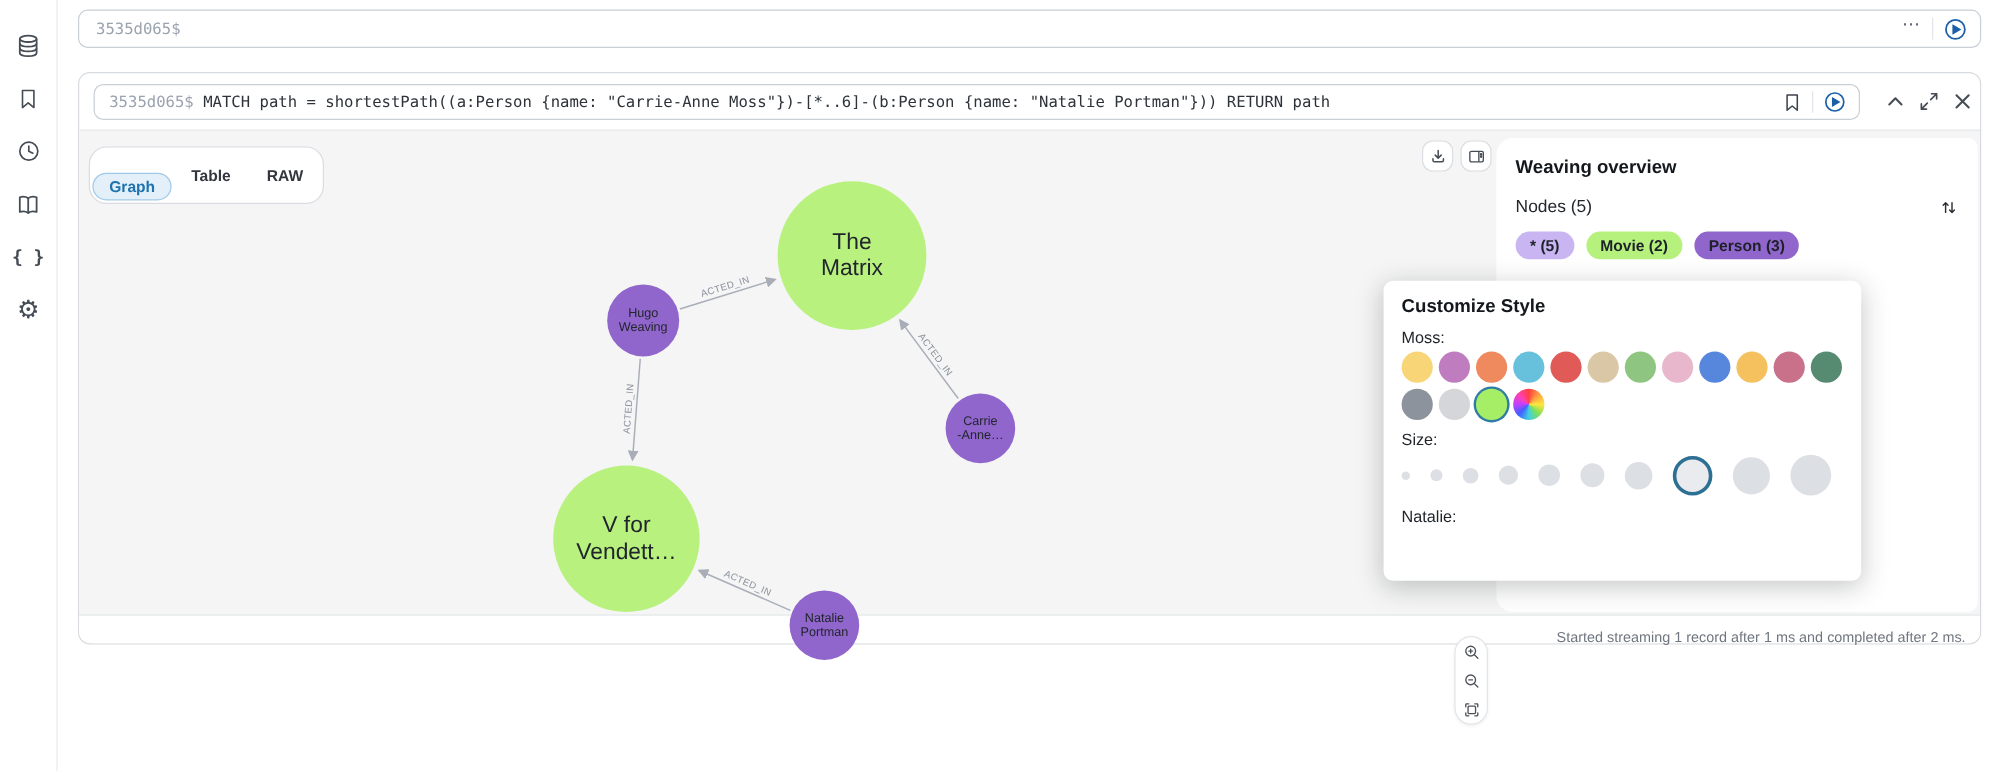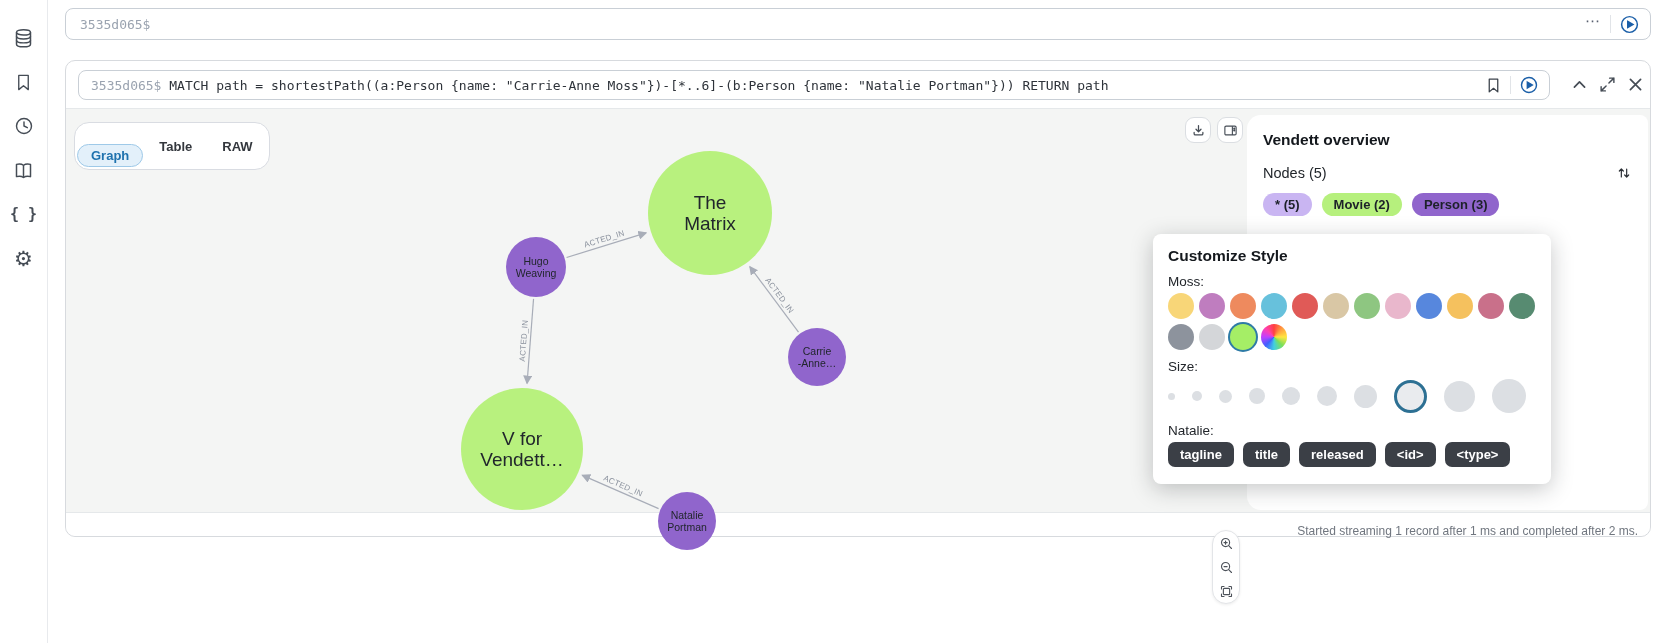--- a/index.html
+++ b/index.html
@@ -278,21 +278,21 @@
         </button>
         <button class="icon-btn">
           <svg width="15" height="15" viewBox="0 0 24 24" fill="none" stroke="#4d525a" stroke-width="1.8" stroke-linecap="round" stroke-linejoin="round">
             <path d="M4 8V5a1 1 0 0 1 1-1h3M16 4h3a1 1 0 0 1 1 1v3M20 16v3a1 1 0 0 1-1 1h-3M8 20H5a1 1 0 0 1-1-1v-3"></path>
             <rect x="7" y="7" width="10" height="10" rx="1.5"></rect>
           </svg>
         </button>
       </div>
 
       <div class="results-card">
-        <div class="results-title">Vendett overview</div>
+        <div class="results-title">Weaving overview</div>
         <div class="nodes-row">
           <span class="nodes-label">Nodes (5)</span>
           <button class="icon-btn">
             <svg width="16" height="16" viewBox="0 0 24 24" fill="none" stroke="#2b2f35" stroke-width="1.8" stroke-linecap="round" stroke-linejoin="round">
               <path d="M8 18V6M8 6L5 9M8 6l3 3M16 6v12M16 18l-3-3M16 18l3-3"></path>
             </svg>
           </button>
         </div>
         <div class="chips" id="chips">
             <button class="chip" style="background: rgb(201, 181, 242);">* (5)</button>
@@ -331,27 +331,20 @@
             <button class="size-dot" style="width: 13px; height: 13px;"></button>
             <button class="size-dot" style="width: 16px; height: 16px;"></button>
             <button class="size-dot" style="width: 18px; height: 18px;"></button>
             <button class="size-dot" style="width: 20px; height: 20px;"></button>
             <button class="size-dot" style="width: 23px; height: 23px;"></button>
             <button class="size-dot selected" style="width: 33px; height: 33px;"></button>
             <button class="size-dot" style="width: 31px; height: 31px;"></button>
             <button class="size-dot" style="width: 34px; height: 34px;"></button>
           </div>
         <div class="popup-label">Natalie:</div>
-        <div class="caption-row" id="captions">
-            <button class="caption-btn">tagline</button>
-            <button class="caption-btn">title</button>
-            <button class="caption-btn">released</button>
-            <button class="caption-btn">&lt;id&gt;</button>
-            <button class="caption-btn">&lt;type&gt;</button>
-          </div>
       </div>
     </div>
 
     <div class="frame-footer">
       <span class="status-text">Started streaming 1 record after 1 ms and completed after 2 ms.</span>
     </div>
   </div>
 </div>
 
 </body></html>

